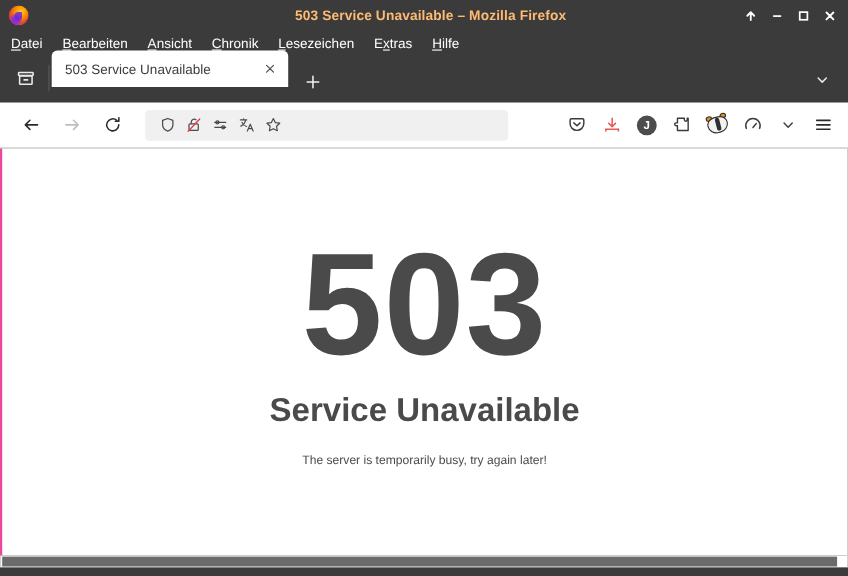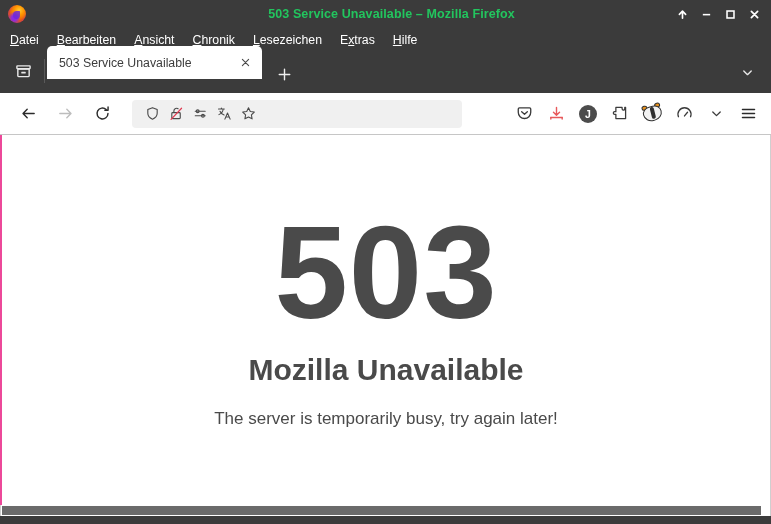--- a/index.html
+++ b/index.html
@@ -46,21 +46,21 @@
     left: 5px; top: 6px;
     width: 7px; height: 8px;
     border-radius: 50% 10% 50% 50%;
     background: #6d28d9;
     opacity: .85;
   }
   #window-title {
     position: absolute;
     left: 12px; right: 0;
     text-align: center;
-    color: #22c55e;
+    color: #fdba74;
     font-size: 12.5px;
     font-weight: bold;
     letter-spacing: .1px;
     pointer-events: none;
   }
   #window-controls {
     margin-left: auto;
     display: flex;
     align-items: center;
     gap: 0px;
@@ -281,21 +281,21 @@
     margin-top: -4px;
     margin-bottom: 14px;
   }
   #err-title {
     font-size: 30px;
     font-weight: bold;
     color: #4a4a4a;
     margin-bottom: 22px;
   }
   #err-msg {
-    font-size: 17px;
+    font-size: 11px;
     color: #4a4a4a;
   }
 
   
   #hscrollbar {
     flex: 0 0 11px;
     height: 11px;
     background: #ffffff;
     border-left: 1px solid #cfcfcf;
     border-right: 1px solid #cfcfcf;
@@ -483,21 +483,21 @@
       <div class="tbtn">
         <svg width="17" height="17" viewBox="0 0 18 18" stroke="#2b2b2b" stroke-width="1.5" stroke-linecap="round">
             <path d="M2.6 4.7h12.8M2.6 9h12.8M2.6 13.3h12.8"></path>
           </svg>
       </div>
     </div>
   </div>
 
   <div id="content">
     <div id="err-code">503</div>
-    <div id="err-title">Mozilla Unavailable</div>
+    <div id="err-title">Service Unavailable</div>
     <div id="err-msg">The server is temporarily busy, try again later!</div>
   </div>
 
   <div id="hscrollbar">
     <div id="hscroll-thumb"></div>
   </div>
   <div id="window-bottom"></div>
 
 </div>
 

